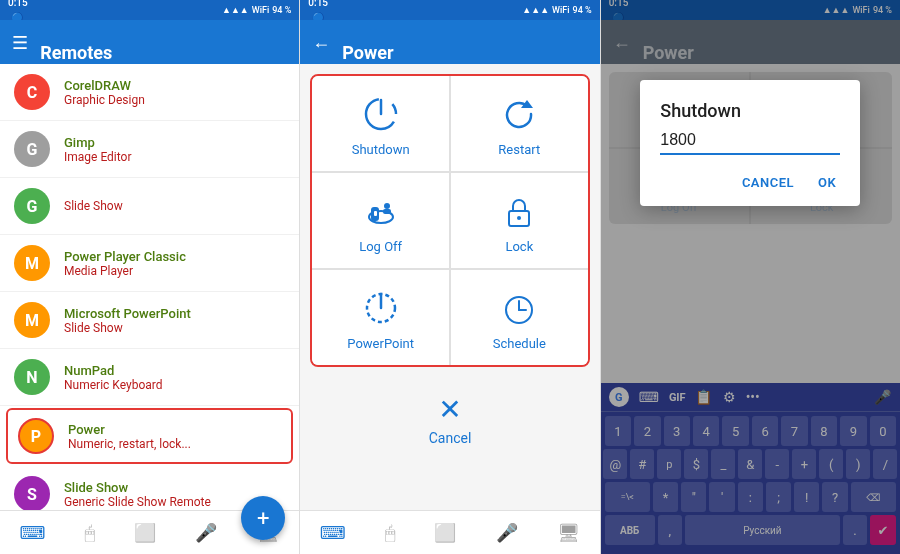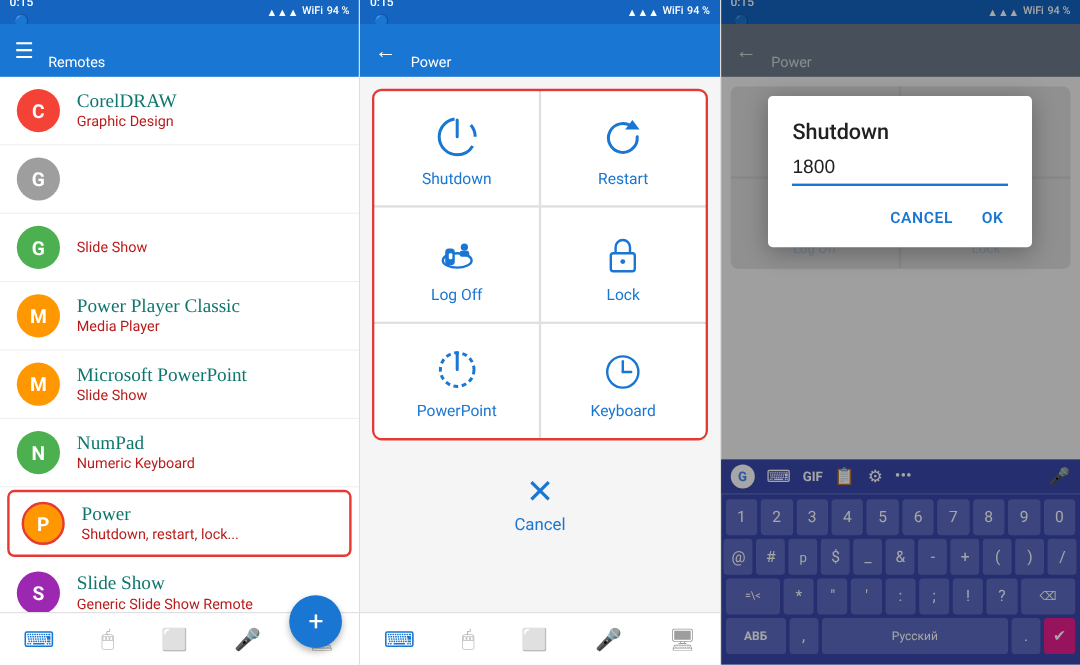--- a/index.html
+++ b/index.html
@@ -39,22 +39,22 @@
     .app-bar {
       background: #1976D2;
       height: 44px;
       display: flex;
       align-items: center;
       padding: 0 12px;
       gap: 12px;
     }
     .app-bar-title {
       color: #fff;
-      font-size: 12px;
-      font-weight: 400;
+      font-size: 18px;
+      font-weight: 700;
       margin-top: 20px;
     }
     .hamburger-icon { color: #fff; font-size: 18px; cursor: pointer; }
 
     .remotes-list {
       flex: 1;
       overflow-y: auto;
       background: #fff;
     }
     .remote-item {
@@ -71,21 +71,21 @@
       border-radius: 50%;
       display: flex;
       align-items: center;
       justify-content: center;
       font-size: 16px;
       font-weight: bold;
       color: #fff;
       flex-shrink: 0;
     }
     .remote-text { display: flex; flex-direction: column; }
-    .remote-name { font-size: 16px; font-weight: 500; color: #0f766e; font-family: Liberation Serif, serif; }
+    .remote-name { font-size: 13px; font-weight: 500; color: #4d7c0f; }
     .remote-sub { font-size: 12px; color: #b91c1c; }
 
     .fab {
       position: absolute;
       bottom: 14px;
       right: 14px;
       width: 44px;
       height: 44px;
       border-radius: 50%;
       background: #1976D2;
@@ -265,20 +265,24 @@
     <div class="remote-item">
       <div class="avatar" style="background:#F44336;">C</div>
       <div class="remote-text">
         <span class="remote-name">CorelDRAW</span>
         <span class="remote-sub">Graphic Design</span>
       </div>
     </div>
 
     <div class="remote-item">
       <div class="avatar" style="background:#9E9E9E;">G</div>
+      <div class="remote-text">
+        <span class="remote-name">Gimp</span>
+        <span class="remote-sub">Image Editor</span>
+      </div>
     </div>
 
     <div class="remote-item">
       <div class="avatar" style="background:#4CAF50;">G</div>
       <div class="remote-text">
         <span class="remote-sub">Slide Show</span>
       </div>
     </div>
 
     <div class="remote-item">
@@ -302,21 +306,21 @@
       <div class="remote-text">
         <span class="remote-name">NumPad</span>
         <span class="remote-sub">Numeric Keyboard</span>
       </div>
     </div>
 
     <div class="remote-item" style="border:2px solid #e53935; border-radius:6px; margin:2px 6px; padding:8px 10px;">
       <div class="avatar" style="background:#FF9800; border:2px solid #e53935;">P</div>
       <div class="remote-text">
         <span class="remote-name">Power</span>
-        <span class="remote-sub">Shutdown, restart, lock...</span>
+        <span class="remote-sub">Numeric, restart, lock...</span>
       </div>
     </div>
 
     <div class="remote-item">
       <div class="avatar" style="background:#9C27B0;">S</div>
       <div class="remote-text">
         <span class="remote-name">Slide Show</span>
         <span class="remote-sub">Generic Slide Show Remote</span>
       </div>
     </div>
@@ -388,21 +392,21 @@
         <line x1="20" y1="6" x2="20" y2="20" stroke="#1976D2" stroke-width="2.5" stroke-linecap="round"></line>
       </svg>
       <span class="power-label">PowerPoint</span>
     </div>
     <div class="power-cell">
       <svg width="40" height="40" viewBox="0 0 40 40">
         <circle cx="20" cy="22" r="13" stroke="#1976D2" stroke-width="2" fill="none"></circle>
         <line x1="20" y1="22" x2="20" y2="13" stroke="#1976D2" stroke-width="2" stroke-linecap="round"></line>
         <line x1="20" y1="22" x2="27" y2="22" stroke="#1976D2" stroke-width="2" stroke-linecap="round"></line>
       </svg>
-      <span class="power-label">Keyboard</span>
+      <span class="power-label">Schedule</span>
     </div>
   </div>
 
   <div class="cancel-section">
     <span class="cancel-x">✕</span>
     <span class="cancel-text">Cancel</span>
   </div>
 
   <div style="flex:1;"></div>
   <div class="bottom-nav">

